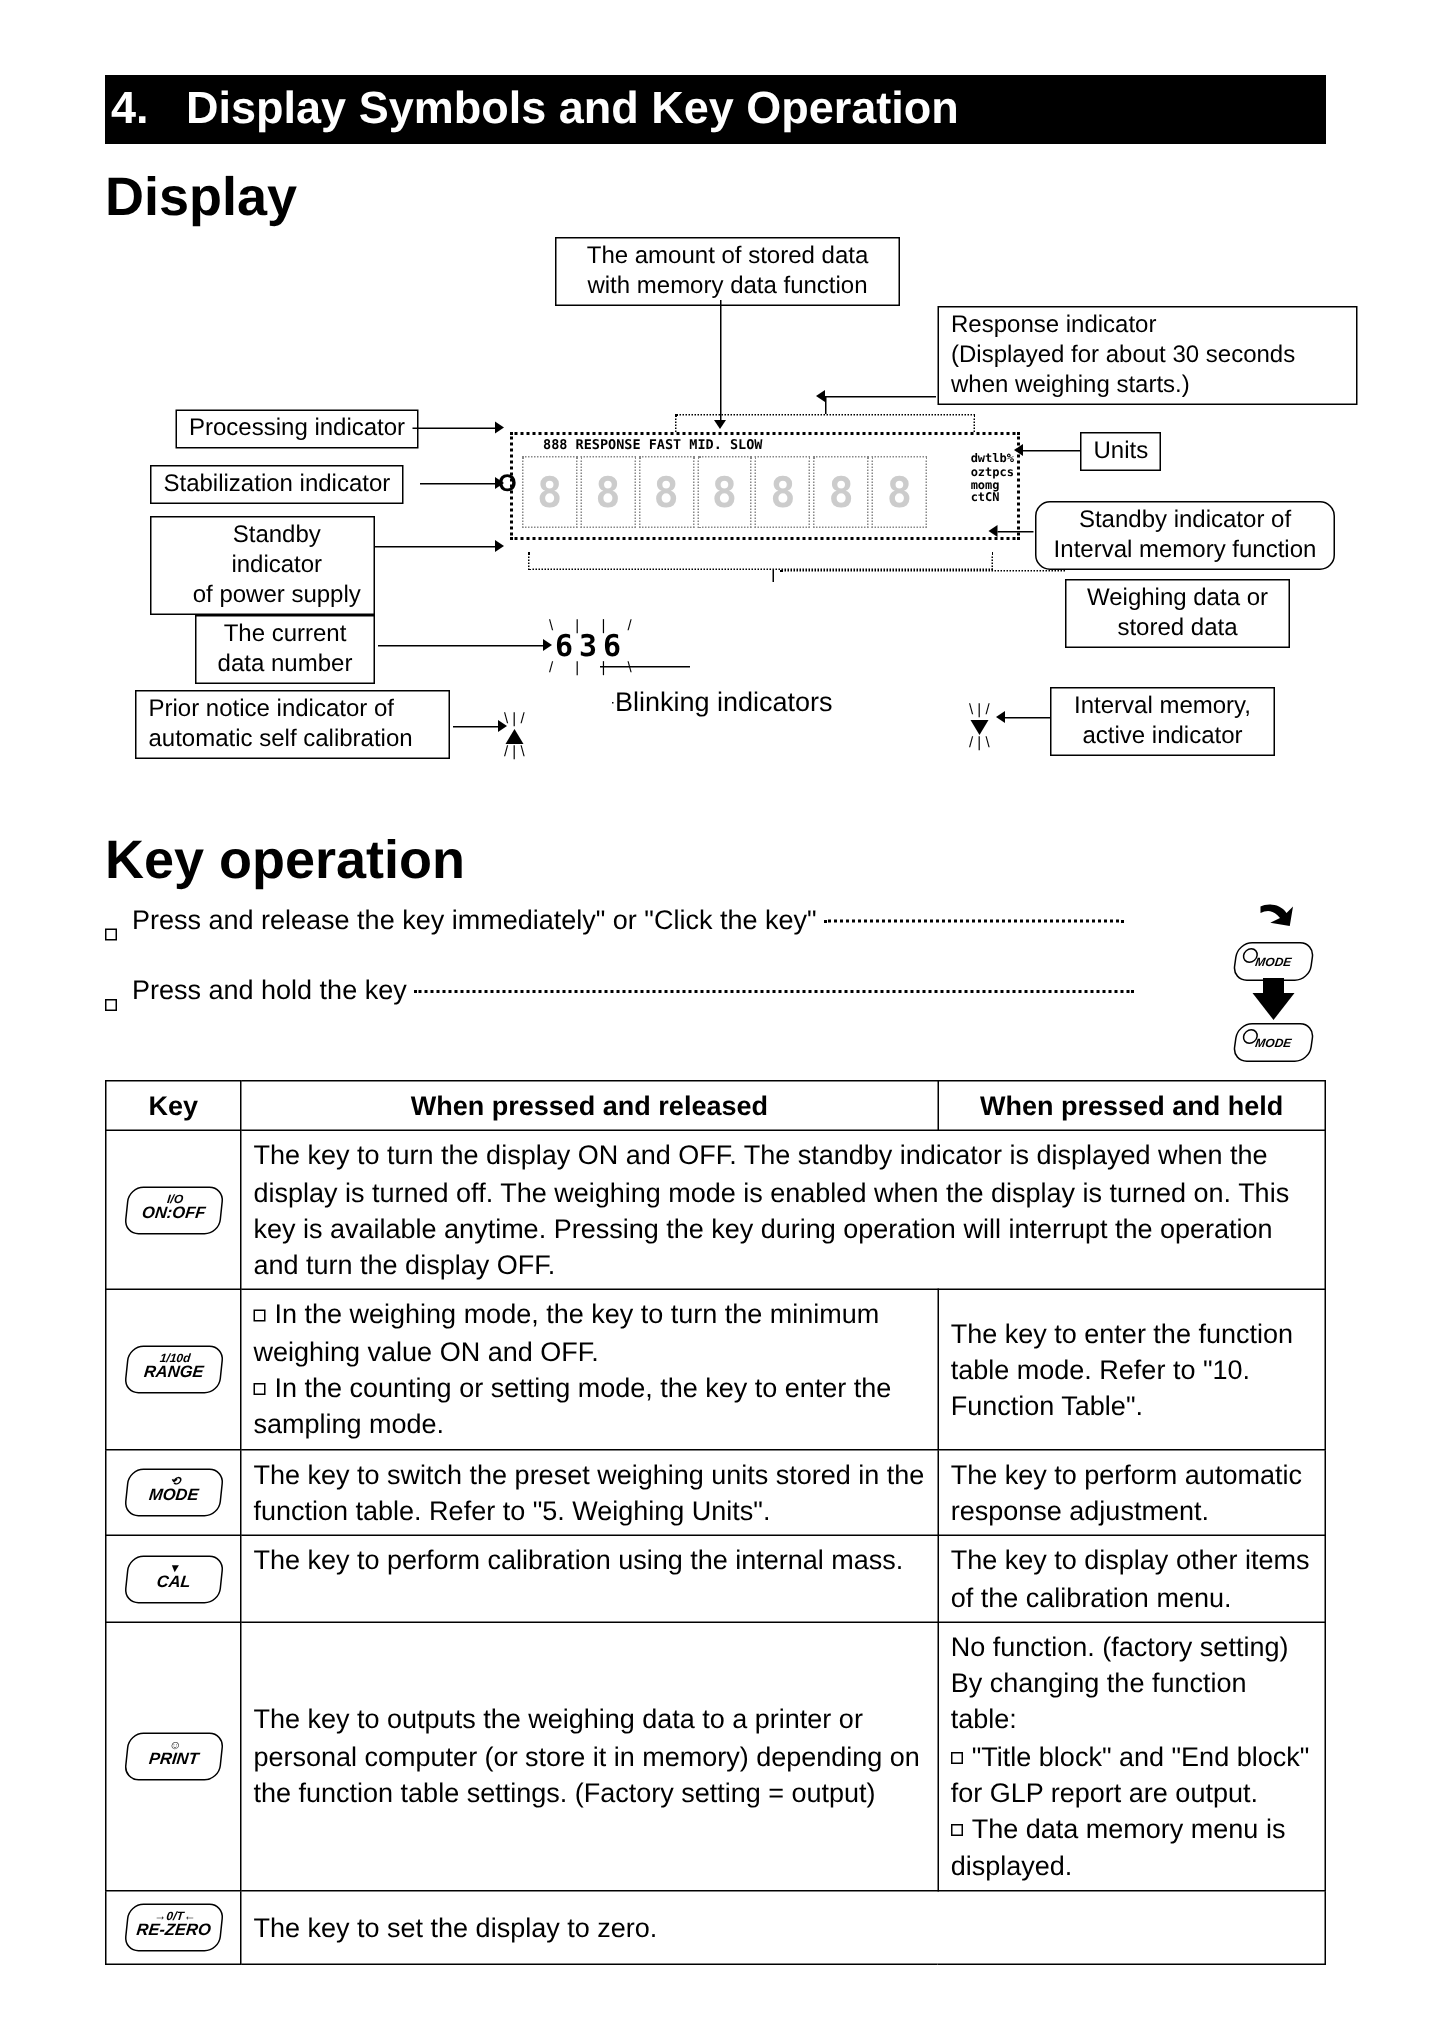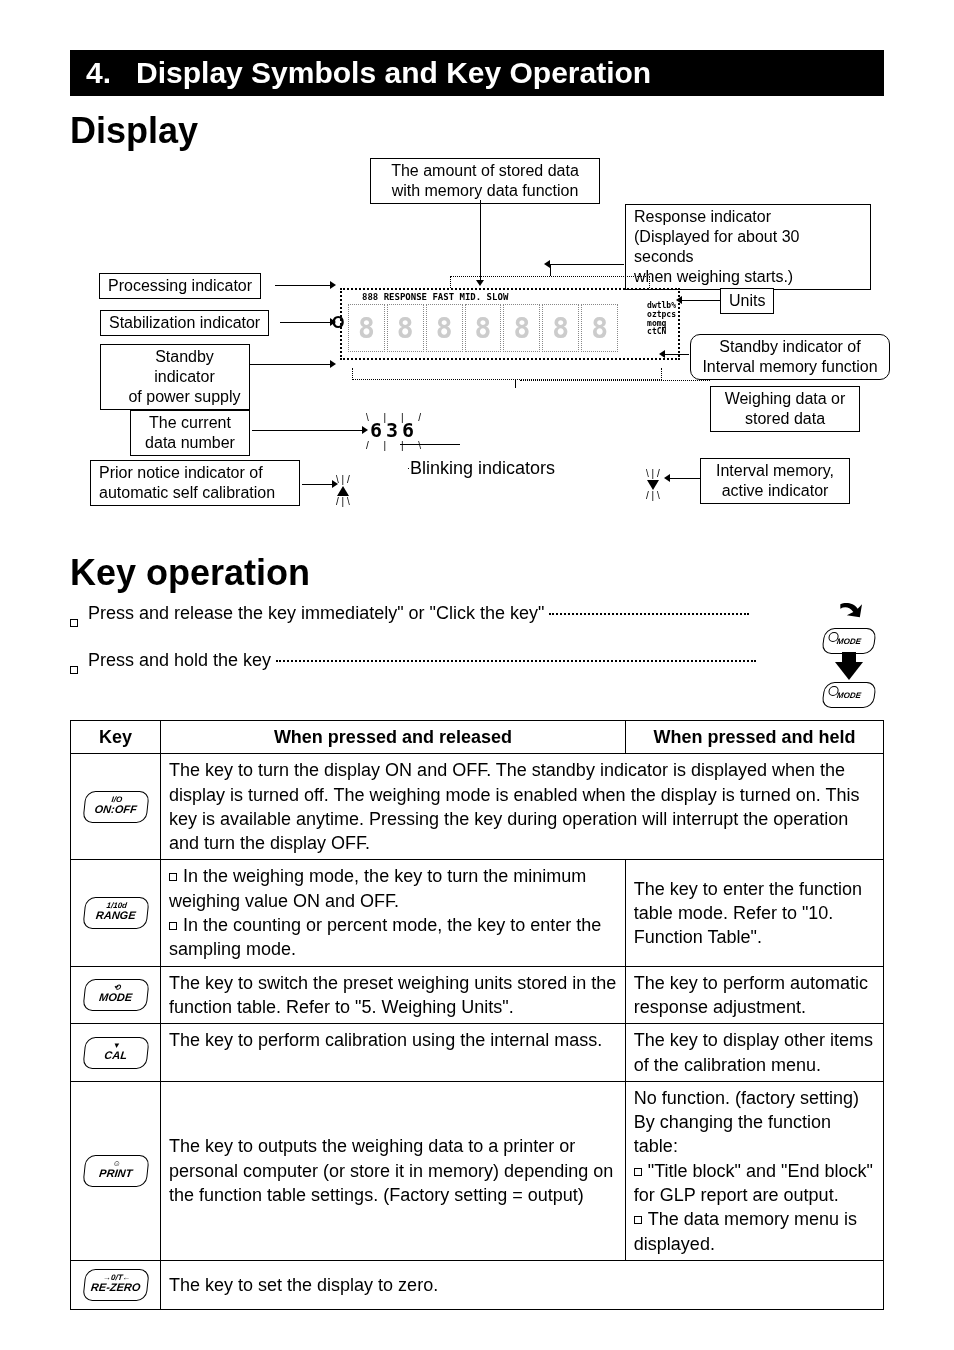--- a/index.html
+++ b/index.html
@@ -11,21 +11,21 @@
     width: 954px;
   }
   .page {
     padding: 50px 70px 40px 70px;
   }
   .banner {
     background: #000;
     color: #fff;
     font-size: 30px;
     font-weight: bold;
-    padding: 6px 16px;
+    padding: 6px 4px;
     font-family: "Verdana", Arial, sans-serif;
   }
   .section-title {
     font-size: 36px;
     font-weight: bold;
     margin: 14px 0 6px 0;
     font-family: "Verdana", Arial, sans-serif;
   }
   
   .diagram {
@@ -279,31 +279,31 @@
 
   <div class="diagram">
 
     <div class="label-box narrow" style="left:300px; top:0; width:230px;">
       <span style="white-space:pre-line;">The amount of stored data
 with memory data function</span>
     </div>
 
     <div class="arrow-line arrow-head-d" style="left:410px; top:42px; width:1px; height:80px;"></div>
 
-    <div class="label-box multi" style="left:555px; top:46px; width:246px;">
+    <div class="label-box multi" style="left:555px; top:46px; width:280px;">
       <span style="white-space:pre-line;">Response indicator
 (Displayed for about 30 seconds
 when weighing starts.)</span>
     </div>
 
     <div class="dot-box" style="left:380px; top:118px; width:200px; height:12px; border-bottom:none;"></div>
     <div class="arrow-line" style="left:480px; top:106px; width:1px; height:12px;"></div>
     <div class="arrow-line arrow-head-l" style="left:480px; top:106px; height:1px; width:74px;"></div>
 
-    <div class="label-box" style="left:29px; top:115px;">
+    <div class="label-box" style="left:47px; top:115px;">
       <span>Processing indicator</span>
     </div>
     <div class="arrow-line arrow-head-r" style="left:205px; top:127px; height:1px; width:55px;"></div>
 
     <div class="label-box" style="left:30px; top:152px;">
       <span>Stabilization indicator</span>
     </div>
     <div class="arrow-line arrow-head-r" style="left:210px; top:164px; height:1px; width:50px;"></div>
     <div style="position:absolute; left:262px; top:156px; font-weight:bold; font-size:16px;">O</div>
 
@@ -448,21 +448,21 @@
 
     <tr>
       <td class="keycell">
         <div class="key-icon">
           <span class="top">1/10d</span>
           <span class="main">RANGE</span>
         </div>
       </td>
       <td>
         <div><span class="sb"></span><span>In the weighing mode, the key to turn the minimum weighing value ON and OFF.</span></div>
-        <div><span class="sb"></span><span>In the counting or percent mode, the key to enter the sampling mode.</span></div>
+        <div><span class="sb"></span><span>In the counting or setting mode, the key to enter the sampling mode.</span></div>
       </td>
       <td style="vertical-align:middle;">The key to enter the function table mode. Refer to "10. Function Table".</td>
     </tr>
 
     <tr>
       <td class="keycell">
         <div class="key-icon">
           <span class="top">⟲</span>
           <span class="main">MODE</span>
         </div>

